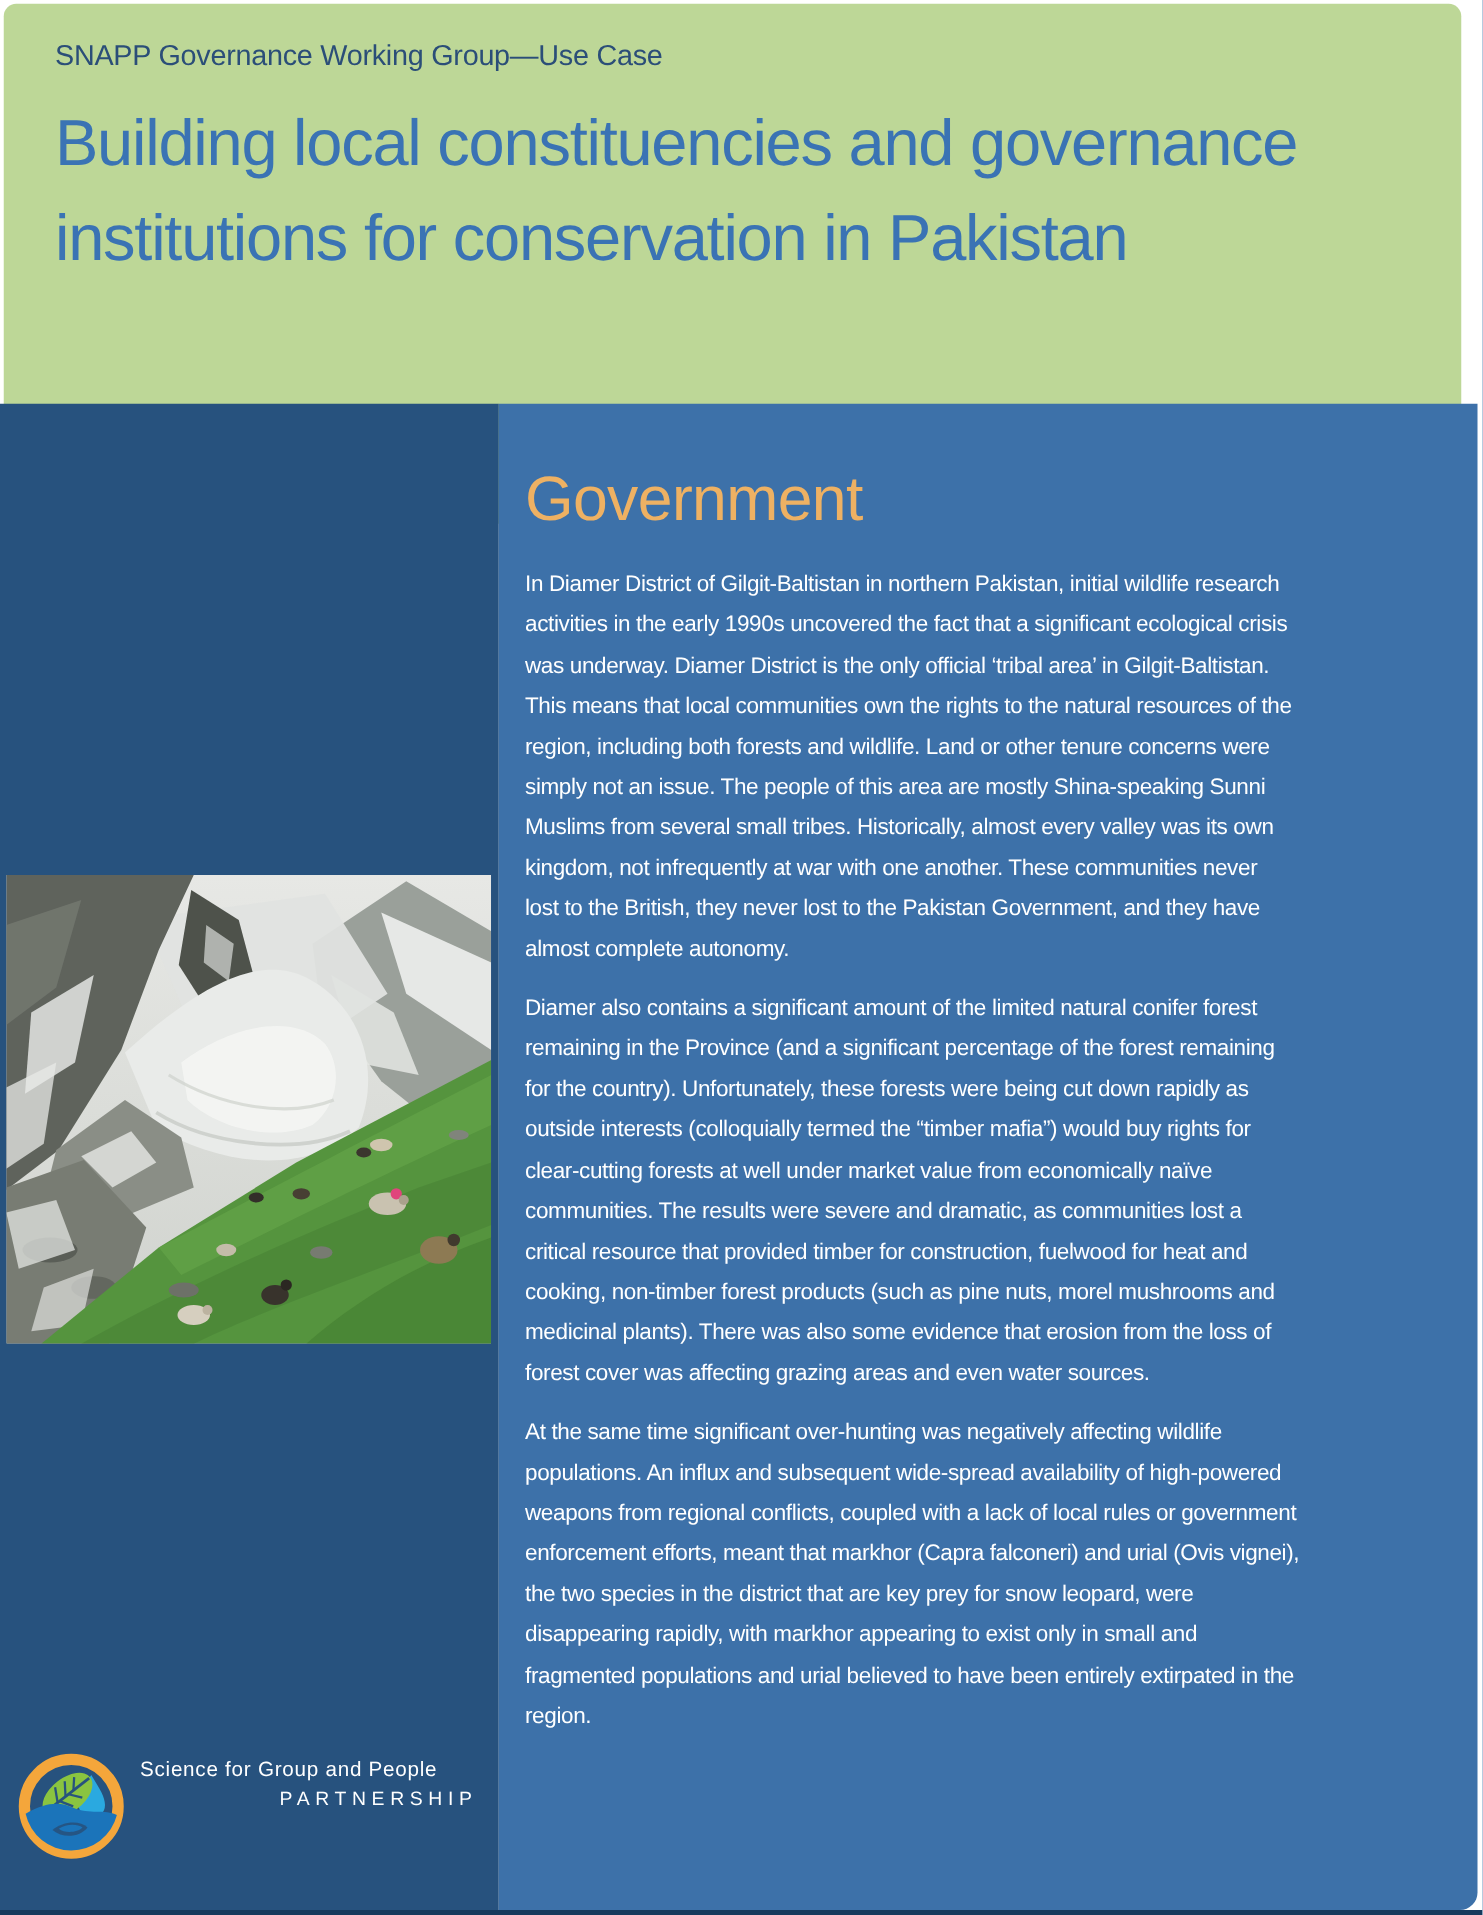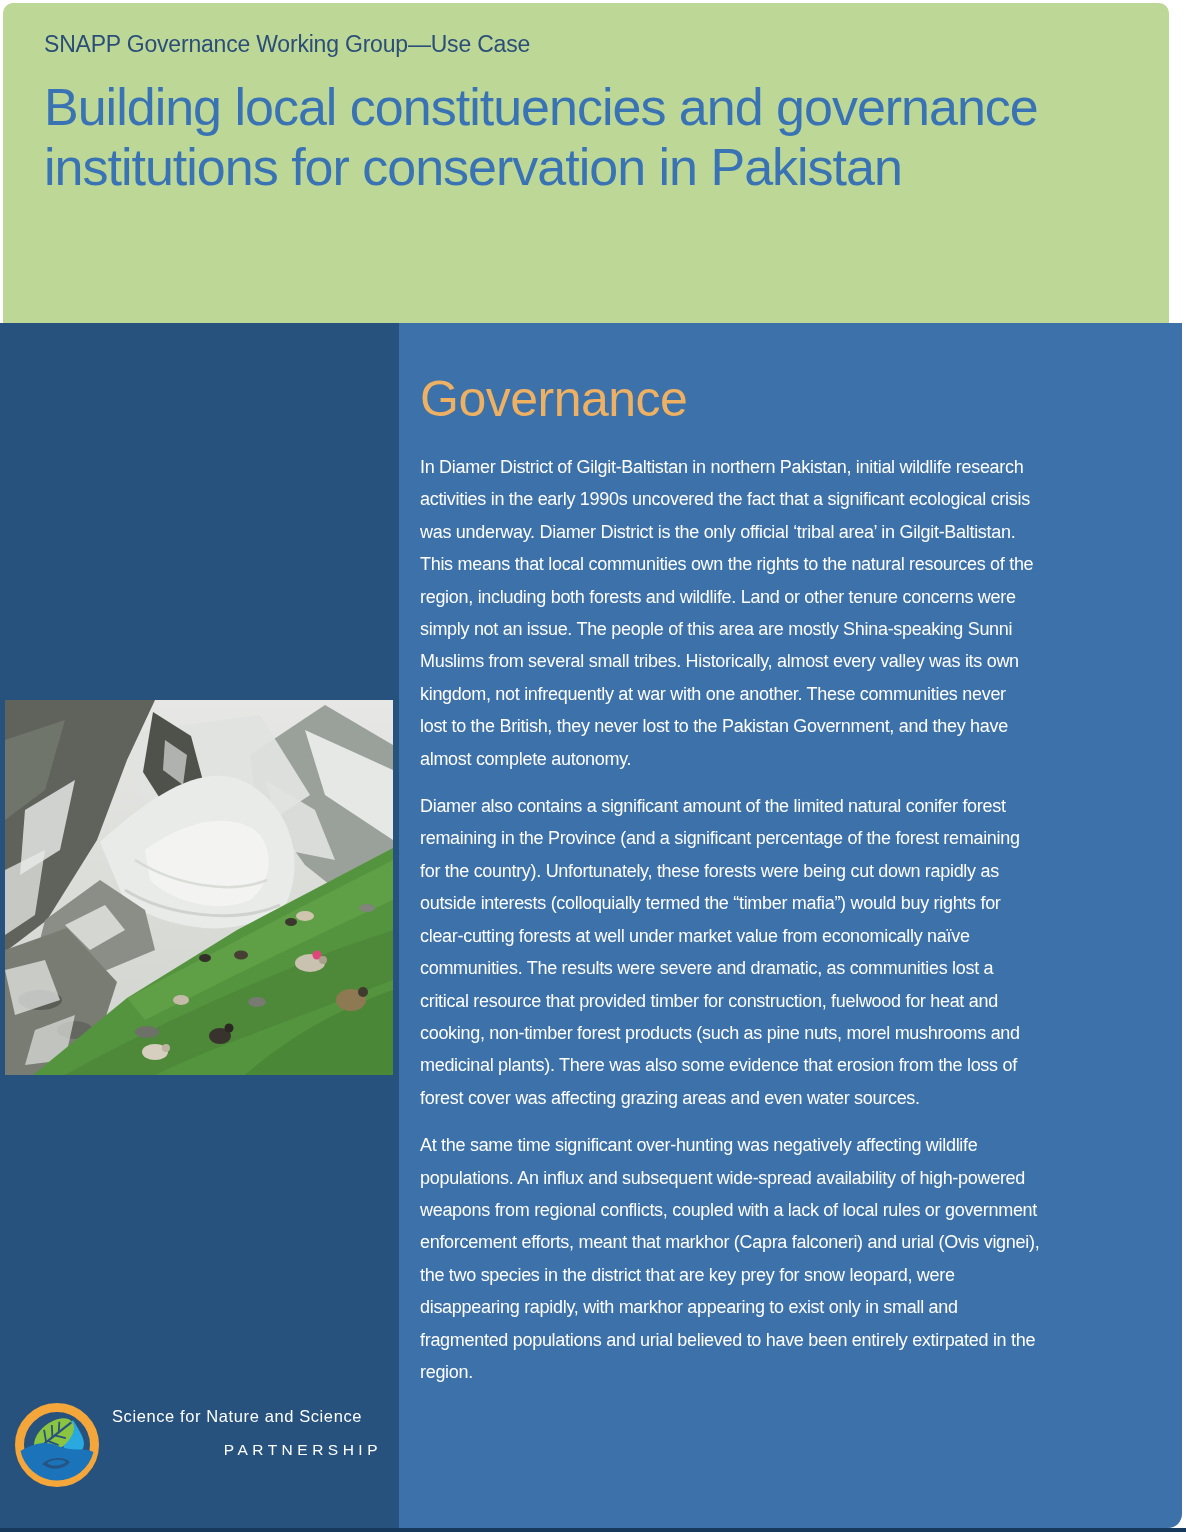--- a/index.html
+++ b/index.html
@@ -14,21 +14,21 @@
   .header{
     position:absolute;left:3px;top:3px;right:17px;height:416px;
     background:#bdd797;border-radius:10px 10px 0 0;
   }
   .eyebrow{
     position:absolute;left:41px;top:28px;
     font-size:23px;color:#2b4e78;letter-spacing:-0.2px;
   }
   .title{
     position:absolute;left:41px;top:74px;margin:0;
-    font-size:52px;line-height:60px;font-weight:400;
+    font-size:52px;line-height:76px;font-weight:400;
     color:#3a73b4;letter-spacing:-1px;white-space:pre-line;
   }
 
   
   .main{position:absolute;left:0;top:323px;right:0;bottom:4px;}
   .left-col{
     position:absolute;left:0;top:0;width:399px;height:100%;
     background:#27527e;
   }
   .right-col{
@@ -50,21 +50,21 @@
   .logo-wordmark{
     font-size:45px;line-height:46px;color:#ffffff;font-weight:400;
     letter-spacing:9px;
   }
   .logo-tagline{
     font-size:16.5px;line-height:20px;color:#ffffff;letter-spacing:0.6px;
     margin-top:2px;
   }
   .logo-subline{
     font-size:15.5px;line-height:19px;color:#ffffff;letter-spacing:4.5px;
-    text-align:right;margin-top:14px;
+    text-align:right;margin-top:4px;
   }
 
   
   .bg-heading{
     position:absolute;left:21px;top:46px;margin:0;
     font-size:50px;line-height:60px;font-weight:400;
     color:#eeb163;letter-spacing:-0.5px;
   }
   .body-text{
     position:absolute;left:21px;top:128px;width:758px;
@@ -178,28 +178,28 @@
             <line x1="46" y1="34" x2="53" y2="26" stroke="#27527e" stroke-width="1.8"></line>
             <line x1="32" y1="34" x2="38" y2="44" stroke="#27527e" stroke-width="1.8"></line>
             <line x1="41" y1="34" x2="48" y2="43" stroke="#27527e" stroke-width="1.8"></line>
           </g>
 
           <path d="M6.5,49 C22,40 34,39 44,44 C58,50 70,45 79.5,50 A37.5,37.5 0 0 1 6.5,49 Z" fill="#1b74ba"></path>
           <path d="M28,62 C36,55 50,54 56,60 C50,68 36,69 28,62 Z" fill="#27527e" opacity="0.9"></path>
           <path d="M33,61 C39,57 48,57 52,60 C48,64 38,65 33,61 Z" fill="#1b74ba"></path>
         </svg>
         <div class="logo-text">
-          <div class="logo-tagline">Science for Nature and Science</div>
+          <div class="logo-tagline">Science for Group and People</div>
           <div class="logo-subline">PARTNERSHIP</div>
         </div>
       </div>
     </div>
 
     <div class="right-col">
-      <h2 class="bg-heading">Governance</h2>
+      <h2 class="bg-heading">Government</h2>
       <div class="body-text">
         <p>In Diamer District of Gilgit-Baltistan in northern Pakistan, initial wildlife research
 activities in the early 1990s uncovered the fact that a significant ecological crisis
 was underway. Diamer District is the only official ‘tribal area’ in Gilgit-Baltistan.
 This means that local communities own the rights to the natural resources of the
 region, including both forests and wildlife. Land or other tenure concerns were
 simply not an issue. The people of this area are mostly Shina-speaking Sunni
 Muslims from several small tribes. Historically, almost every valley was its own
 kingdom, not infrequently at war with one another. These communities never
 lost to the British, they never lost to the Pakistan Government, and they have

